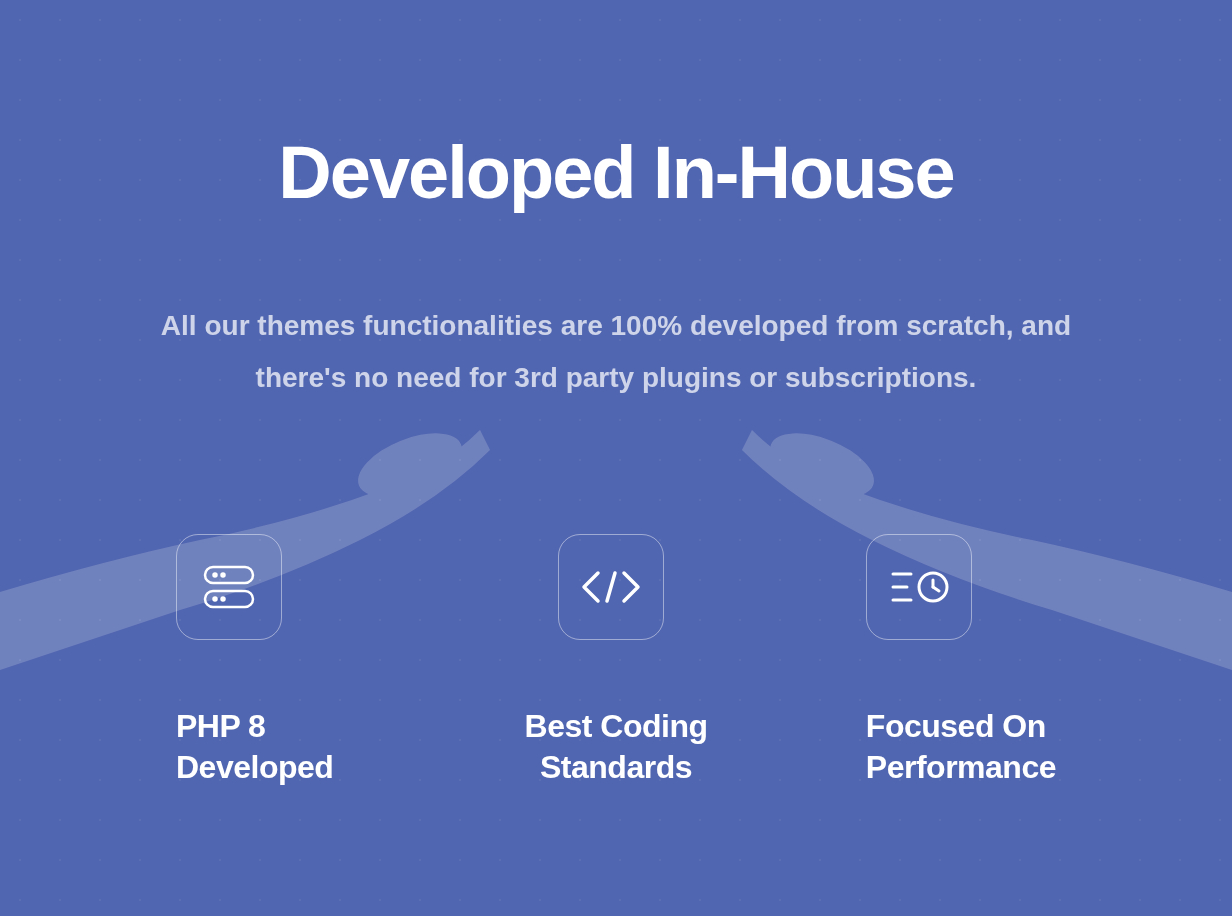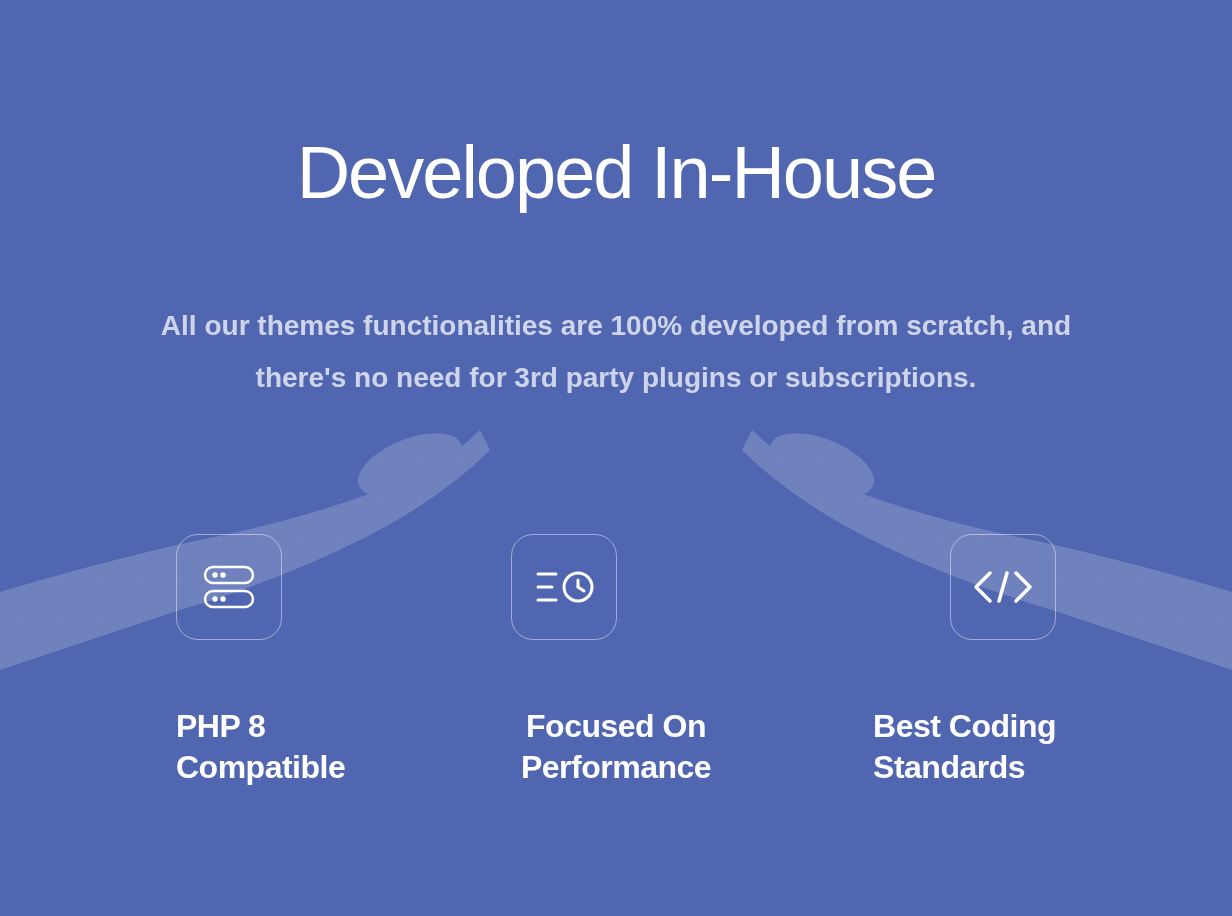--- a/index.html
+++ b/index.html
@@ -47,21 +47,21 @@
       height: 100%;
       display: flex;
       flex-direction: column;
       align-items: center;
       padding-top: 130px;
     }
     
     .title {
       color: #ffffff;
       font-size: 74px;
-      font-weight: 400;
+      font-weight: 700;
       letter-spacing: -2px;
       text-align: center;
     }
     
     .subtitle {
       color: rgba(255,255,255,0.72);
       font-size: 28px;
       font-weight: 700;
       line-height: 1.85;
       text-align: center;
@@ -175,21 +175,35 @@
           <rect x="2" y="2" width="48" height="16" rx="8"></rect>
           <rect x="2" y="26" width="48" height="16" rx="8"></rect>
           <circle cx="12" cy="10" r="1.5" fill="#ffffff"></circle>
           <circle cx="20" cy="10" r="1.5" fill="#ffffff"></circle>
           <circle cx="12" cy="34" r="1.5" fill="#ffffff"></circle>
           <circle cx="20" cy="34" r="1.5" fill="#ffffff"></circle>
         </svg>
       </div>
       <div class="feature-label">
         <span>PHP 8</span><br>
-        <span>Compatible</span>
+        <span>Developed</span>
+      </div>
+    </div>
+
+    <div class="feature">
+      <div class="icon-box">
+        <svg width="62" height="36" viewBox="0 0 62 36" stroke-width="3.5" stroke-linecap="round" stroke-linejoin="round">
+          <polyline points="18,4 4,18 18,32"></polyline>
+          <polyline points="44,4 58,18 44,32"></polyline>
+          <line x1="35" y1="4" x2="27" y2="32"></line>
+        </svg>
+      </div>
+      <div class="feature-label">
+        <span>Best Coding</span><br>
+        <span>Standards</span>
       </div>
     </div>
 
     <div class="feature">
       <div class="feature-inner">
         <div class="icon-box">
           <svg width="60" height="38" viewBox="0 0 60 38" stroke-width="3" stroke-linecap="round">
             <line x1="4" y1="6" x2="22" y2="6"></line>
             <line x1="4" y1="19" x2="18" y2="19"></line>
             <line x1="4" y1="32" x2="22" y2="32"></line>
@@ -198,28 +212,14 @@
             <line x1="44" y1="19" x2="50" y2="23"></line>
           </svg>
         </div>
         <div class="feature-label">
           <span>Focused On</span><br>
           <span>Performance</span>
         </div>
       </div>
     </div>
 
-    <div class="feature">
-      <div class="icon-box">
-        <svg width="62" height="36" viewBox="0 0 62 36" stroke-width="3.5" stroke-linecap="round" stroke-linejoin="round">
-          <polyline points="18,4 4,18 18,32"></polyline>
-          <polyline points="44,4 58,18 44,32"></polyline>
-          <line x1="35" y1="4" x2="27" y2="32"></line>
-        </svg>
-      </div>
-      <div class="feature-label">
-        <span>Best Coding</span><br>
-        <span>Standards</span>
-      </div>
-    </div>
-
   </div>
 </div>
 
 </body></html>

